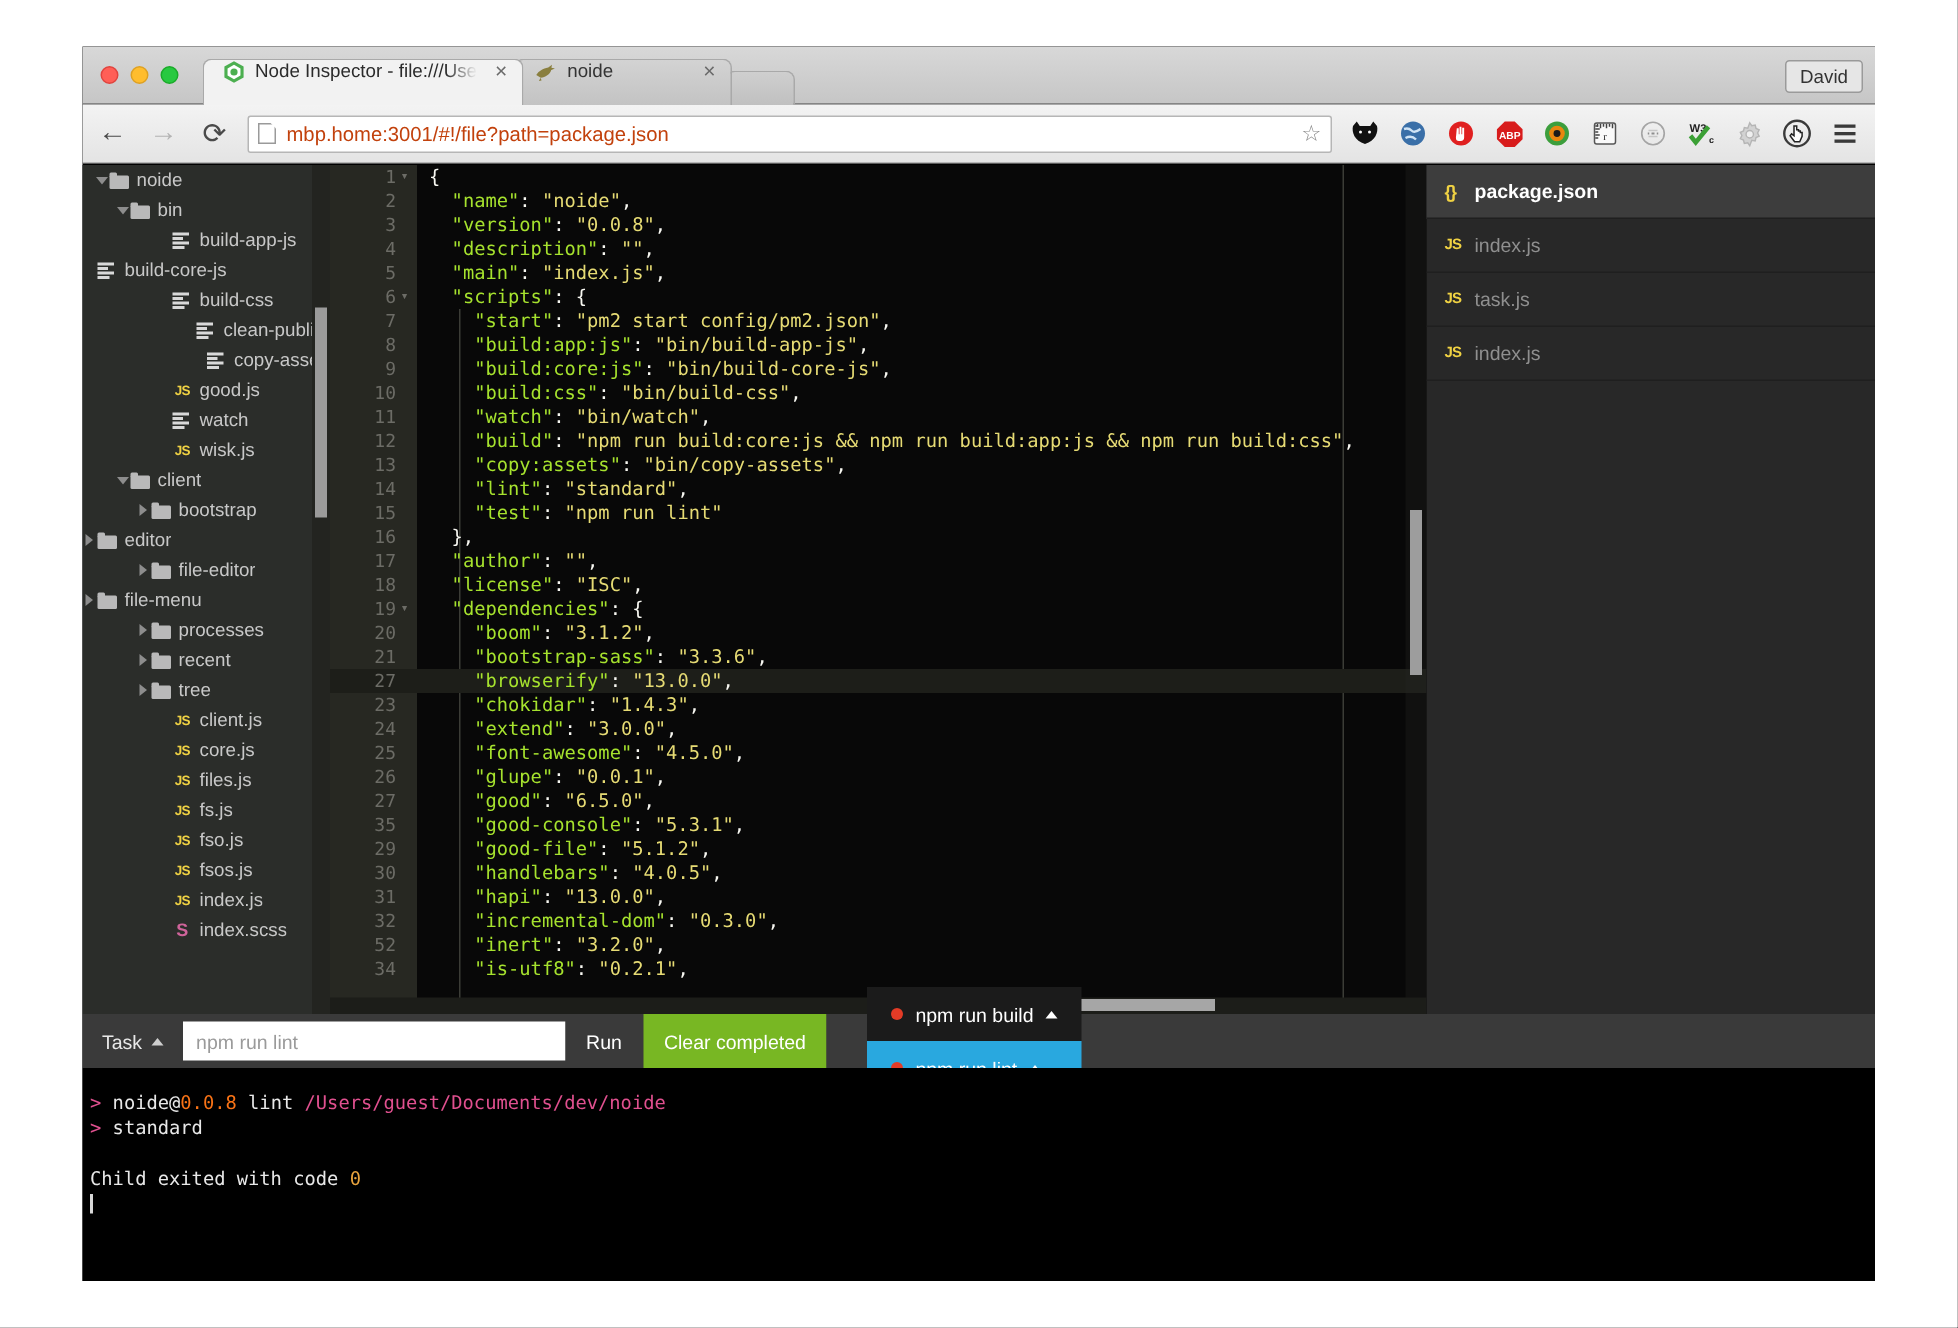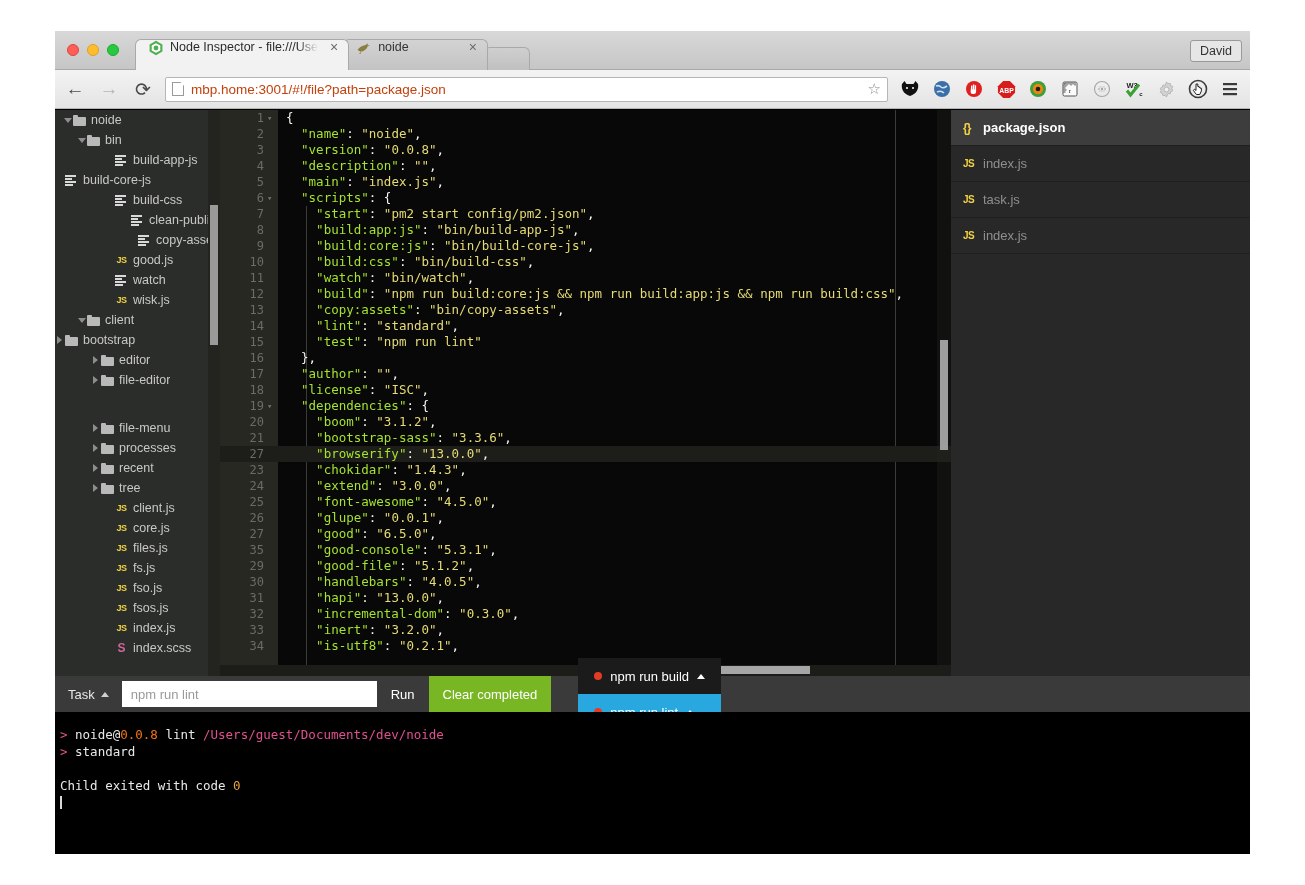--- a/index.html
+++ b/index.html
@@ -508,42 +508,42 @@
             <span class="js-ico">JS</span>
             <span class="tree-label">wisk.js</span>
           </div>
           <div class="tree-row" style="padding-left: 22px;">
             <span class="tw">
               <span class="caret-down"></span>
             </span>
             <span class="folder-ico"></span>
             <span class="tree-label">client</span>
           </div>
+          <div class="tree-row" style="padding-left: 36px;">
+            <span class="tw">
+              <span class="caret-right"></span>
+            </span>
+            <span class="folder-ico"></span>
+            <span class="tree-label">bootstrap</span>
+          </div>
+          <div class="tree-row" style=" text-align: right;">
+            <span class="tw">
+              <span class="caret-right"></span>
+            </span>
+            <span class="folder-ico"></span>
+            <span class="tree-label">editor</span>
+          </div>
+          <div class="tree-row" style="padding-left: 36px;">
+            <span class="tw">
+              <span class="caret-right"></span>
+            </span>
+            <span class="folder-ico"></span>
+            <span class="tree-label">file-editor</span>
+          </div>
           <div class="tree-row" style="">
-            <span class="tw">
-              <span class="caret-right"></span>
-            </span>
-            <span class="folder-ico"></span>
-            <span class="tree-label">bootstrap</span>
-          </div>
-          <div class="tree-row" style="padding-left: 36px; text-align: right;">
-            <span class="tw">
-              <span class="caret-right"></span>
-            </span>
-            <span class="folder-ico"></span>
-            <span class="tree-label">editor</span>
-          </div>
-          <div class="tree-row" style="padding-left: 36px;">
-            <span class="tw">
-              <span class="caret-right"></span>
-            </span>
-            <span class="folder-ico"></span>
-            <span class="tree-label">file-editor</span>
-          </div>
-          <div class="tree-row" style="padding-left: 36px; margin-top: 28px;">
             <span class="tw">
               <span class="caret-right"></span>
             </span>
             <span class="folder-ico"></span>
             <span class="tree-label">file-menu</span>
           </div>
           <div class="tree-row" style="padding-left: 36px;">
             <span class="tw">
               <span class="caret-right"></span>
             </span>
@@ -640,21 +640,21 @@
           <div class="code-line"><span class="ln">23</span><span class="code-text"><span class="tk-pun">    </span><span class="tk-key">"chokidar"</span><span class="tk-pun">: </span><span class="tk-str">"1.4.3"</span><span class="tk-pun">,</span></span></div>
           <div class="code-line"><span class="ln">24</span><span class="code-text"><span class="tk-pun">    </span><span class="tk-key">"extend"</span><span class="tk-pun">: </span><span class="tk-str">"3.0.0"</span><span class="tk-pun">,</span></span></div>
           <div class="code-line"><span class="ln">25</span><span class="code-text"><span class="tk-pun">    </span><span class="tk-key">"font-awesome"</span><span class="tk-pun">: </span><span class="tk-str">"4.5.0"</span><span class="tk-pun">,</span></span></div>
           <div class="code-line"><span class="ln">26</span><span class="code-text"><span class="tk-pun">    </span><span class="tk-key">"glupe"</span><span class="tk-pun">: </span><span class="tk-str">"0.0.1"</span><span class="tk-pun">,</span></span></div>
           <div class="code-line"><span class="ln">27</span><span class="code-text"><span class="tk-pun">    </span><span class="tk-key">"good"</span><span class="tk-pun">: </span><span class="tk-str">"6.5.0"</span><span class="tk-pun">,</span></span></div>
           <div class="code-line"><span class="ln">35</span><span class="code-text"><span class="tk-pun">    </span><span class="tk-key">"good-console"</span><span class="tk-pun">: </span><span class="tk-str">"5.3.1"</span><span class="tk-pun">,</span></span></div>
           <div class="code-line"><span class="ln">29</span><span class="code-text"><span class="tk-pun">    </span><span class="tk-key">"good-file"</span><span class="tk-pun">: </span><span class="tk-str">"5.1.2"</span><span class="tk-pun">,</span></span></div>
           <div class="code-line"><span class="ln">30</span><span class="code-text"><span class="tk-pun">    </span><span class="tk-key">"handlebars"</span><span class="tk-pun">: </span><span class="tk-str">"4.0.5"</span><span class="tk-pun">,</span></span></div>
           <div class="code-line"><span class="ln">31</span><span class="code-text"><span class="tk-pun">    </span><span class="tk-key">"hapi"</span><span class="tk-pun">: </span><span class="tk-str">"13.0.0"</span><span class="tk-pun">,</span></span></div>
           <div class="code-line"><span class="ln">32</span><span class="code-text"><span class="tk-pun">    </span><span class="tk-key">"incremental-dom"</span><span class="tk-pun">: </span><span class="tk-str">"0.3.0"</span><span class="tk-pun">,</span></span></div>
-          <div class="code-line"><span class="ln">33</span><span class="code-text"><span class="tk-pun">    </span><span class="tk-key">"inert"</span><span class="tk-pun">: </span><span class="tk-str">"3.2.0"</span><span class="tk-pun">,</span></span></div>
+          <div class="code-line"><span class="ln">52</span><span class="code-text"><span class="tk-pun">    </span><span class="tk-key">"inert"</span><span class="tk-pun">: </span><span class="tk-str">"3.2.0"</span><span class="tk-pun">,</span></span></div>
           <div class="code-line"><span class="ln">34</span><span class="code-text"><span class="tk-pun">    </span><span class="tk-key">"is-utf8"</span><span class="tk-pun">: </span><span class="tk-str">"0.2.1"</span><span class="tk-pun">,</span></span></div>
         </div>
       <div id="editor-vscroll-track">
         <div id="editor-vscroll-thumb"></div>
       </div>
       <div id="editor-hscroll-track">
         <div id="editor-hscroll-thumb"></div>
       </div>
     </div>
 

